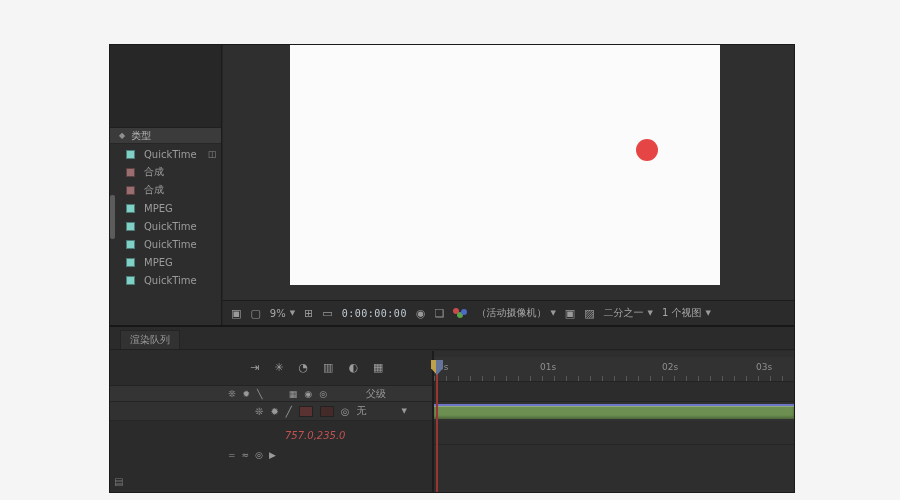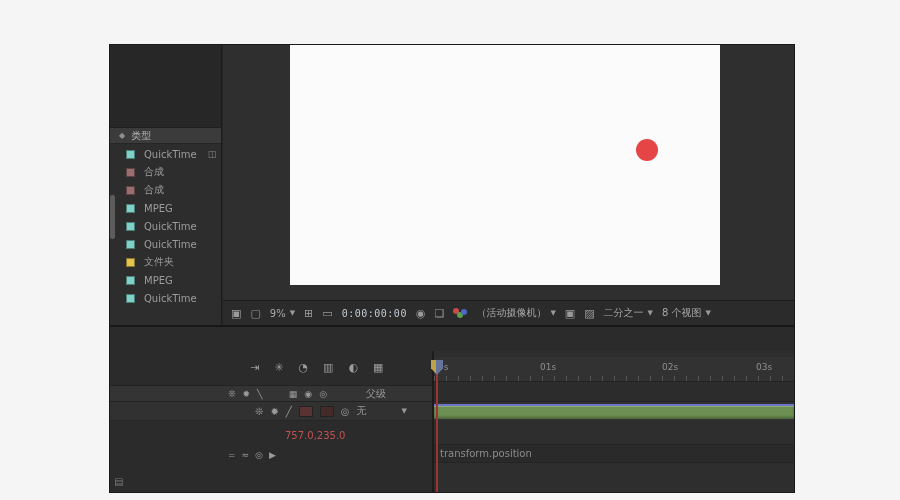--- a/index.html
+++ b/index.html
@@ -132,24 +132,20 @@
         </div>
         <div class="proj-row">
           <span class="proj-icon" style="background: rgb(127, 208, 198);"></span>
           <span>QuickTime</span>
         </div>
         <div class="proj-row">
           <span class="proj-icon" style="background: rgb(127, 208, 198);"></span>
           <span>QuickTime</span>
         </div>
         <div class="proj-row">
-          <span class="proj-icon" style="background: rgb(227, 197, 78);"></span>
-          <span>文件夹</span>
-        </div>
-        <div class="proj-row">
           <span class="proj-icon" style="background: rgb(127, 208, 198);"></span>
           <span>MPEG</span>
         </div>
         <div class="proj-row">
           <span class="proj-icon" style="background: rgb(127, 208, 198);"></span>
           <span>QuickTime</span>
         </div>
       </div>
       <div class="proj-scrollthumb"></div>
     </div>
@@ -186,27 +182,30 @@
           <span>（活动摄像机）</span>
           <span class="caret">▼</span>
         </span>
         <span class="tb-icon">▣</span>
         <span class="tb-icon">▨</span>
         <span class="dd">
           <span>二分之一</span>
           <span class="caret">▼</span>
         </span>
         <span class="dd">
-          <span>8 个视图</span>
+          <span>1 个视图</span>
           <span class="caret">▼</span>
         </span>
       </div>
     </div>
 
     <div class="bottom">
+      <div class="tabbar">
+        <span class="rq-tab">渲染队列</span>
+      </div>
 
       <div class="tl-left">
         <div class="tl-toolbar">
           <span>⇥</span>
           <span>✳</span>
           <span>◔</span>
           <span>▥</span>
           <span>◐</span>
           <span>▦</span>
         </div>
@@ -226,21 +225,21 @@
           <span>❊</span>
           <span>✹</span>
           <span>╱</span>
           <span class="swatch sw1"></span>
           <span class="swatch sw2"></span>
           <span>◎</span>
           <span>无</span>
           <span class="caret">▼</span>
         </div>
 
-        <span class="pos-value" style="color: rgb(194, 82, 82);">757.0,235.0</span>
+        <span class="pos-value" style="color: rgb(194, 82, 82); font-style: italic;">757.0,235.0</span>
 
         <div class="expr-icons">
           <span>=</span>
           <span>≈</span>
           <span>◎</span>
           <span>▶</span>
         </div>
       </div>
 
       <div class="track">
@@ -252,23 +251,20 @@
           <div class="ruler-ticks"></div>
         </div>
         <div class="track-gap"></div>
         <div class="track-layer-row">
           <div class="layer-bar">
             <div class="bar-top" style="background: rgb(109, 119, 200);"></div>
             <div class="bar-body" style="background: rgb(109, 144, 82);"></div>
           </div>
         </div>
         <div class="row-sep1"></div>
-        <div class="track-expr-row">
-          <span class="expr-text">transform.position</span>
-        </div>
         <div class="cti-line" style="background: rgb(156, 52, 52);"></div>
         <div class="cti-head"></div>
       </div>
 
       <span class="bottom-corner-icon">▤</span>
     </div>
 
   </div>
 </div>
 

